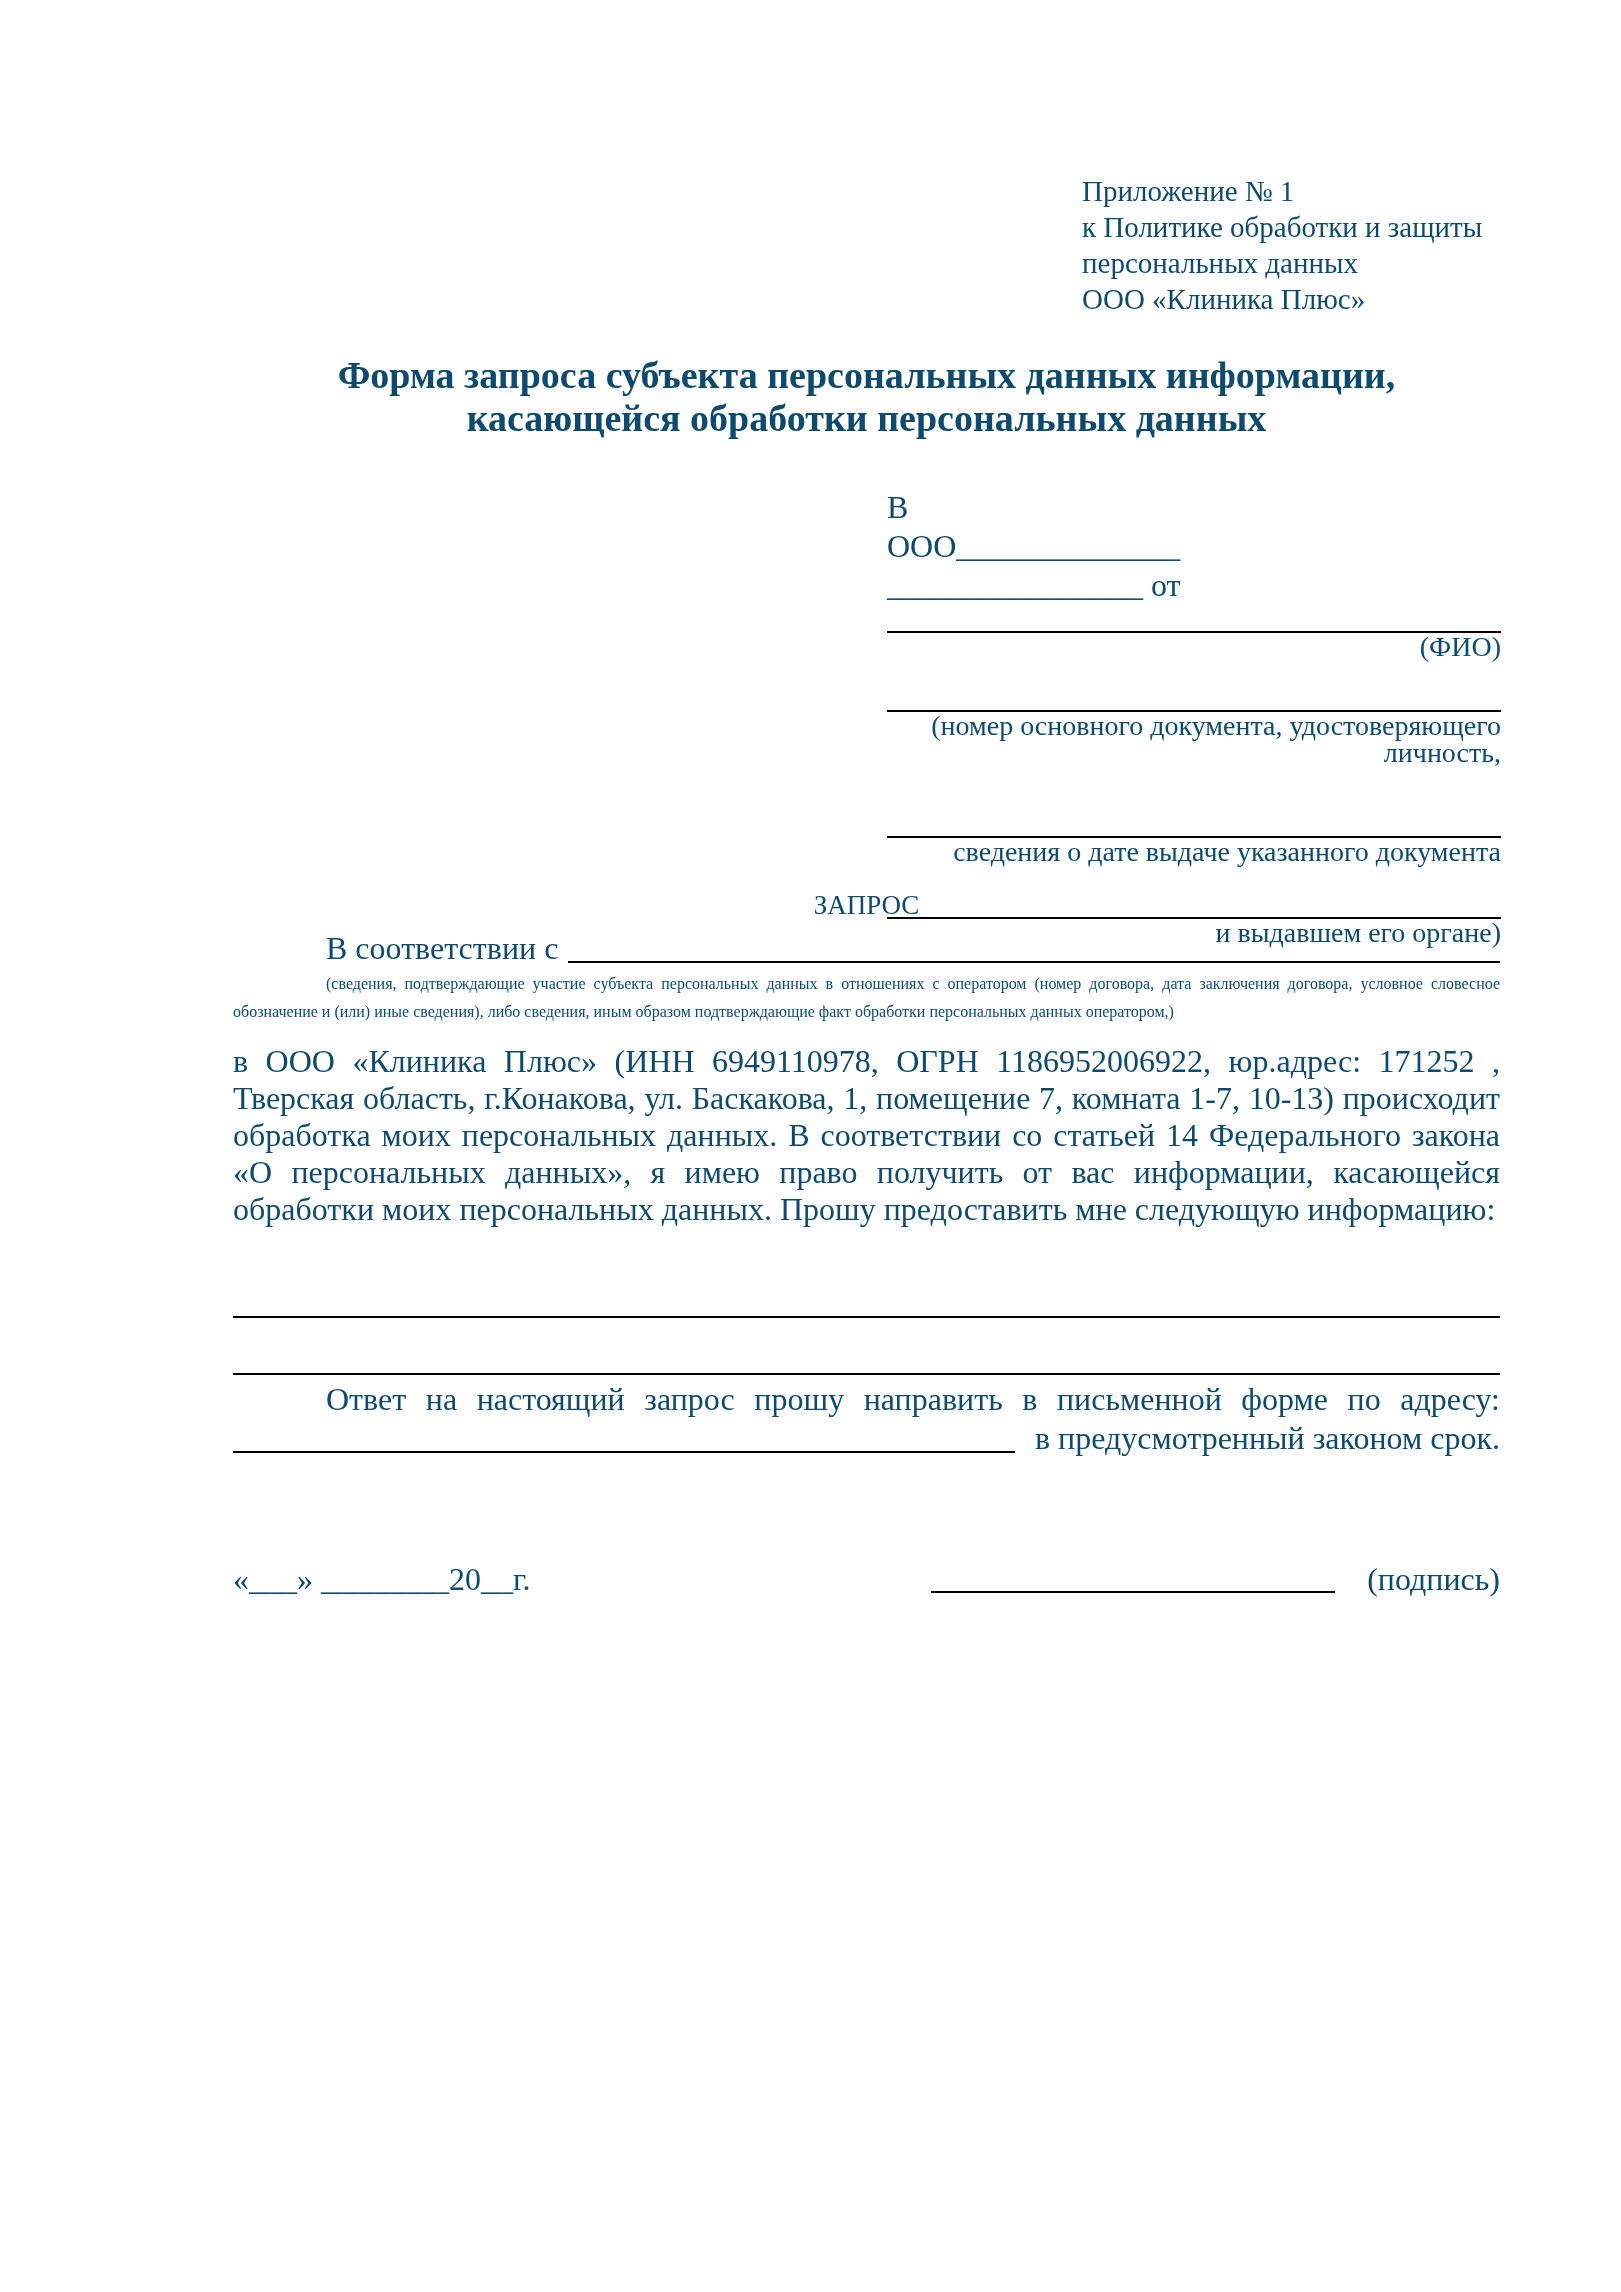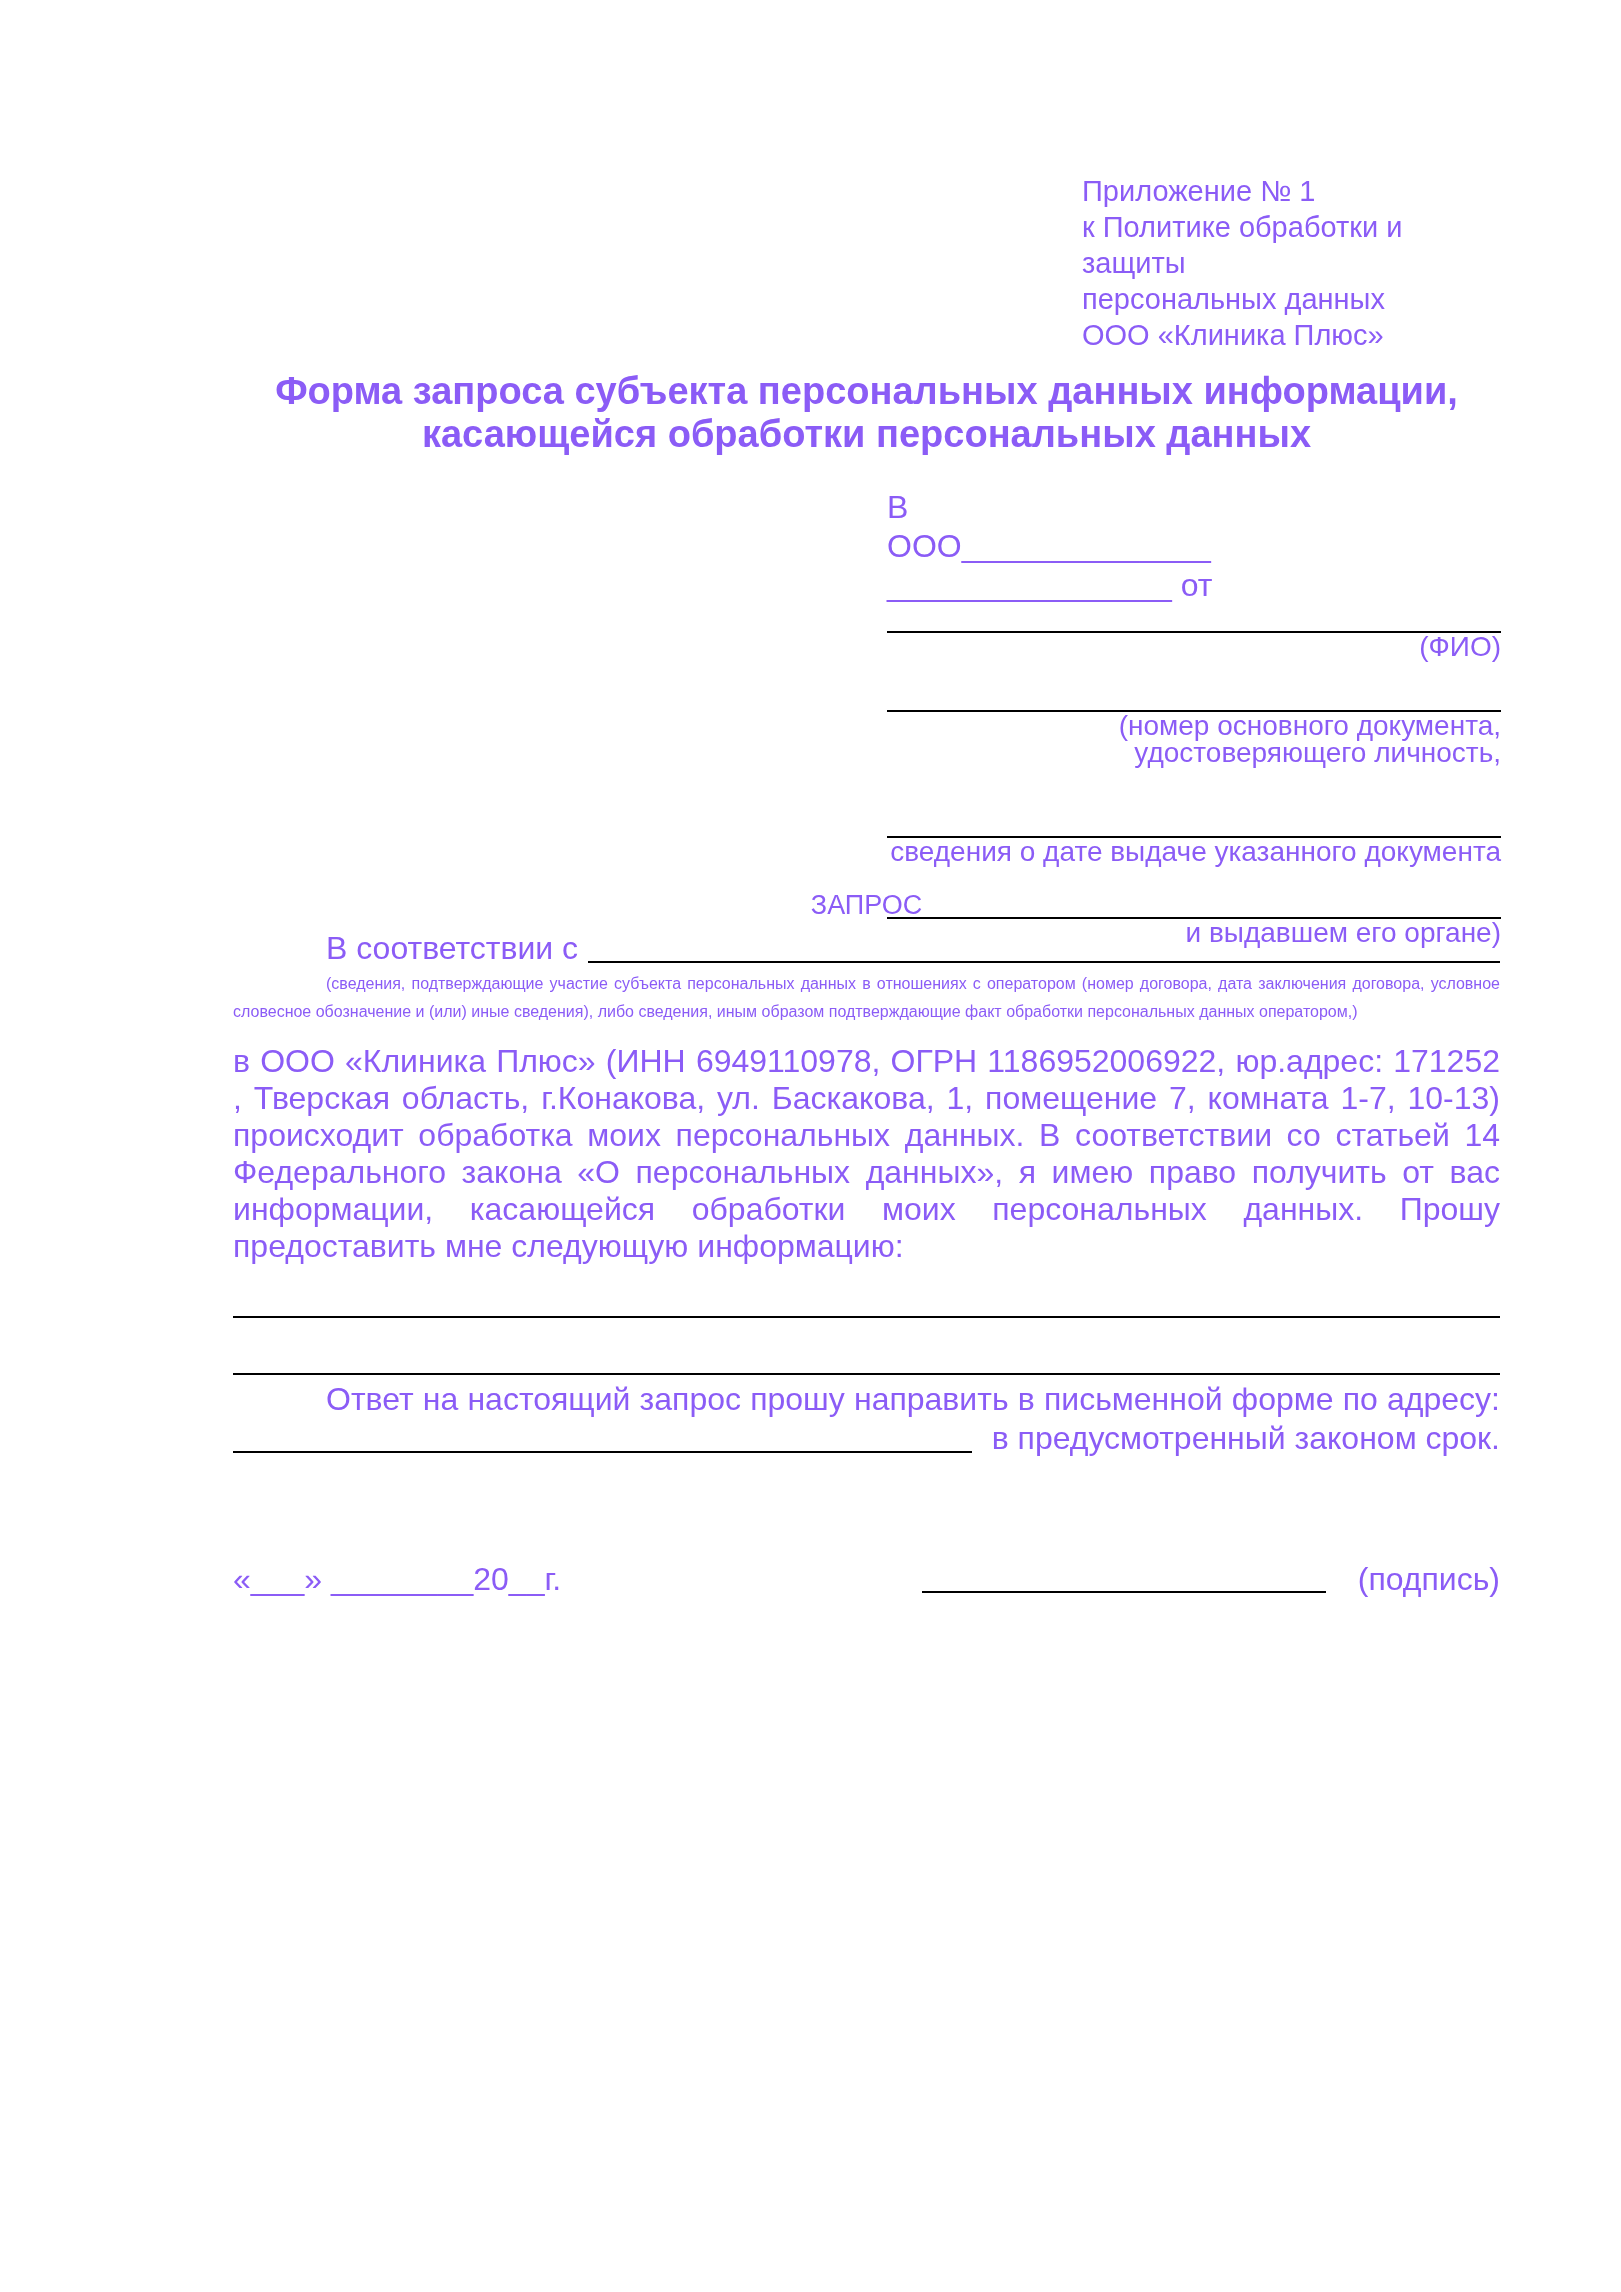--- a/index.html
+++ b/index.html
@@ -1,38 +1,38 @@
 <!DOCTYPE html>
 <html lang="ru"><head>
 <meta charset="utf-8">
 <style>
   html, body { margin: 0; padding: 0; background: #ffffff; }
   .page {
     position: relative;
     width: 1621px;
     height: 2293px;
     background: #ffffff;
-    color: #8b5cf6;
-    font-family: Liberation Sans, sans-serif;
+    color: #0c4a6e;
+    font-family: Liberation Serif, serif;
     overflow: hidden;
   }
 
   
   .header-block {
     position: absolute;
     left: 1082px; top: 173px;
     width: 421px;
     font-size: 29px;
     line-height: 36px;
   }
 
   
   .doc-title {
     position: absolute;
-    left: 233px; top: 370px;
+    left: 233px; top: 354px;
     width: 1267px;
     text-align: center;
     font-weight: bold;
     font-size: 38px;
     line-height: 43px;
   }
 
   
   .addressee {
     position: absolute;

